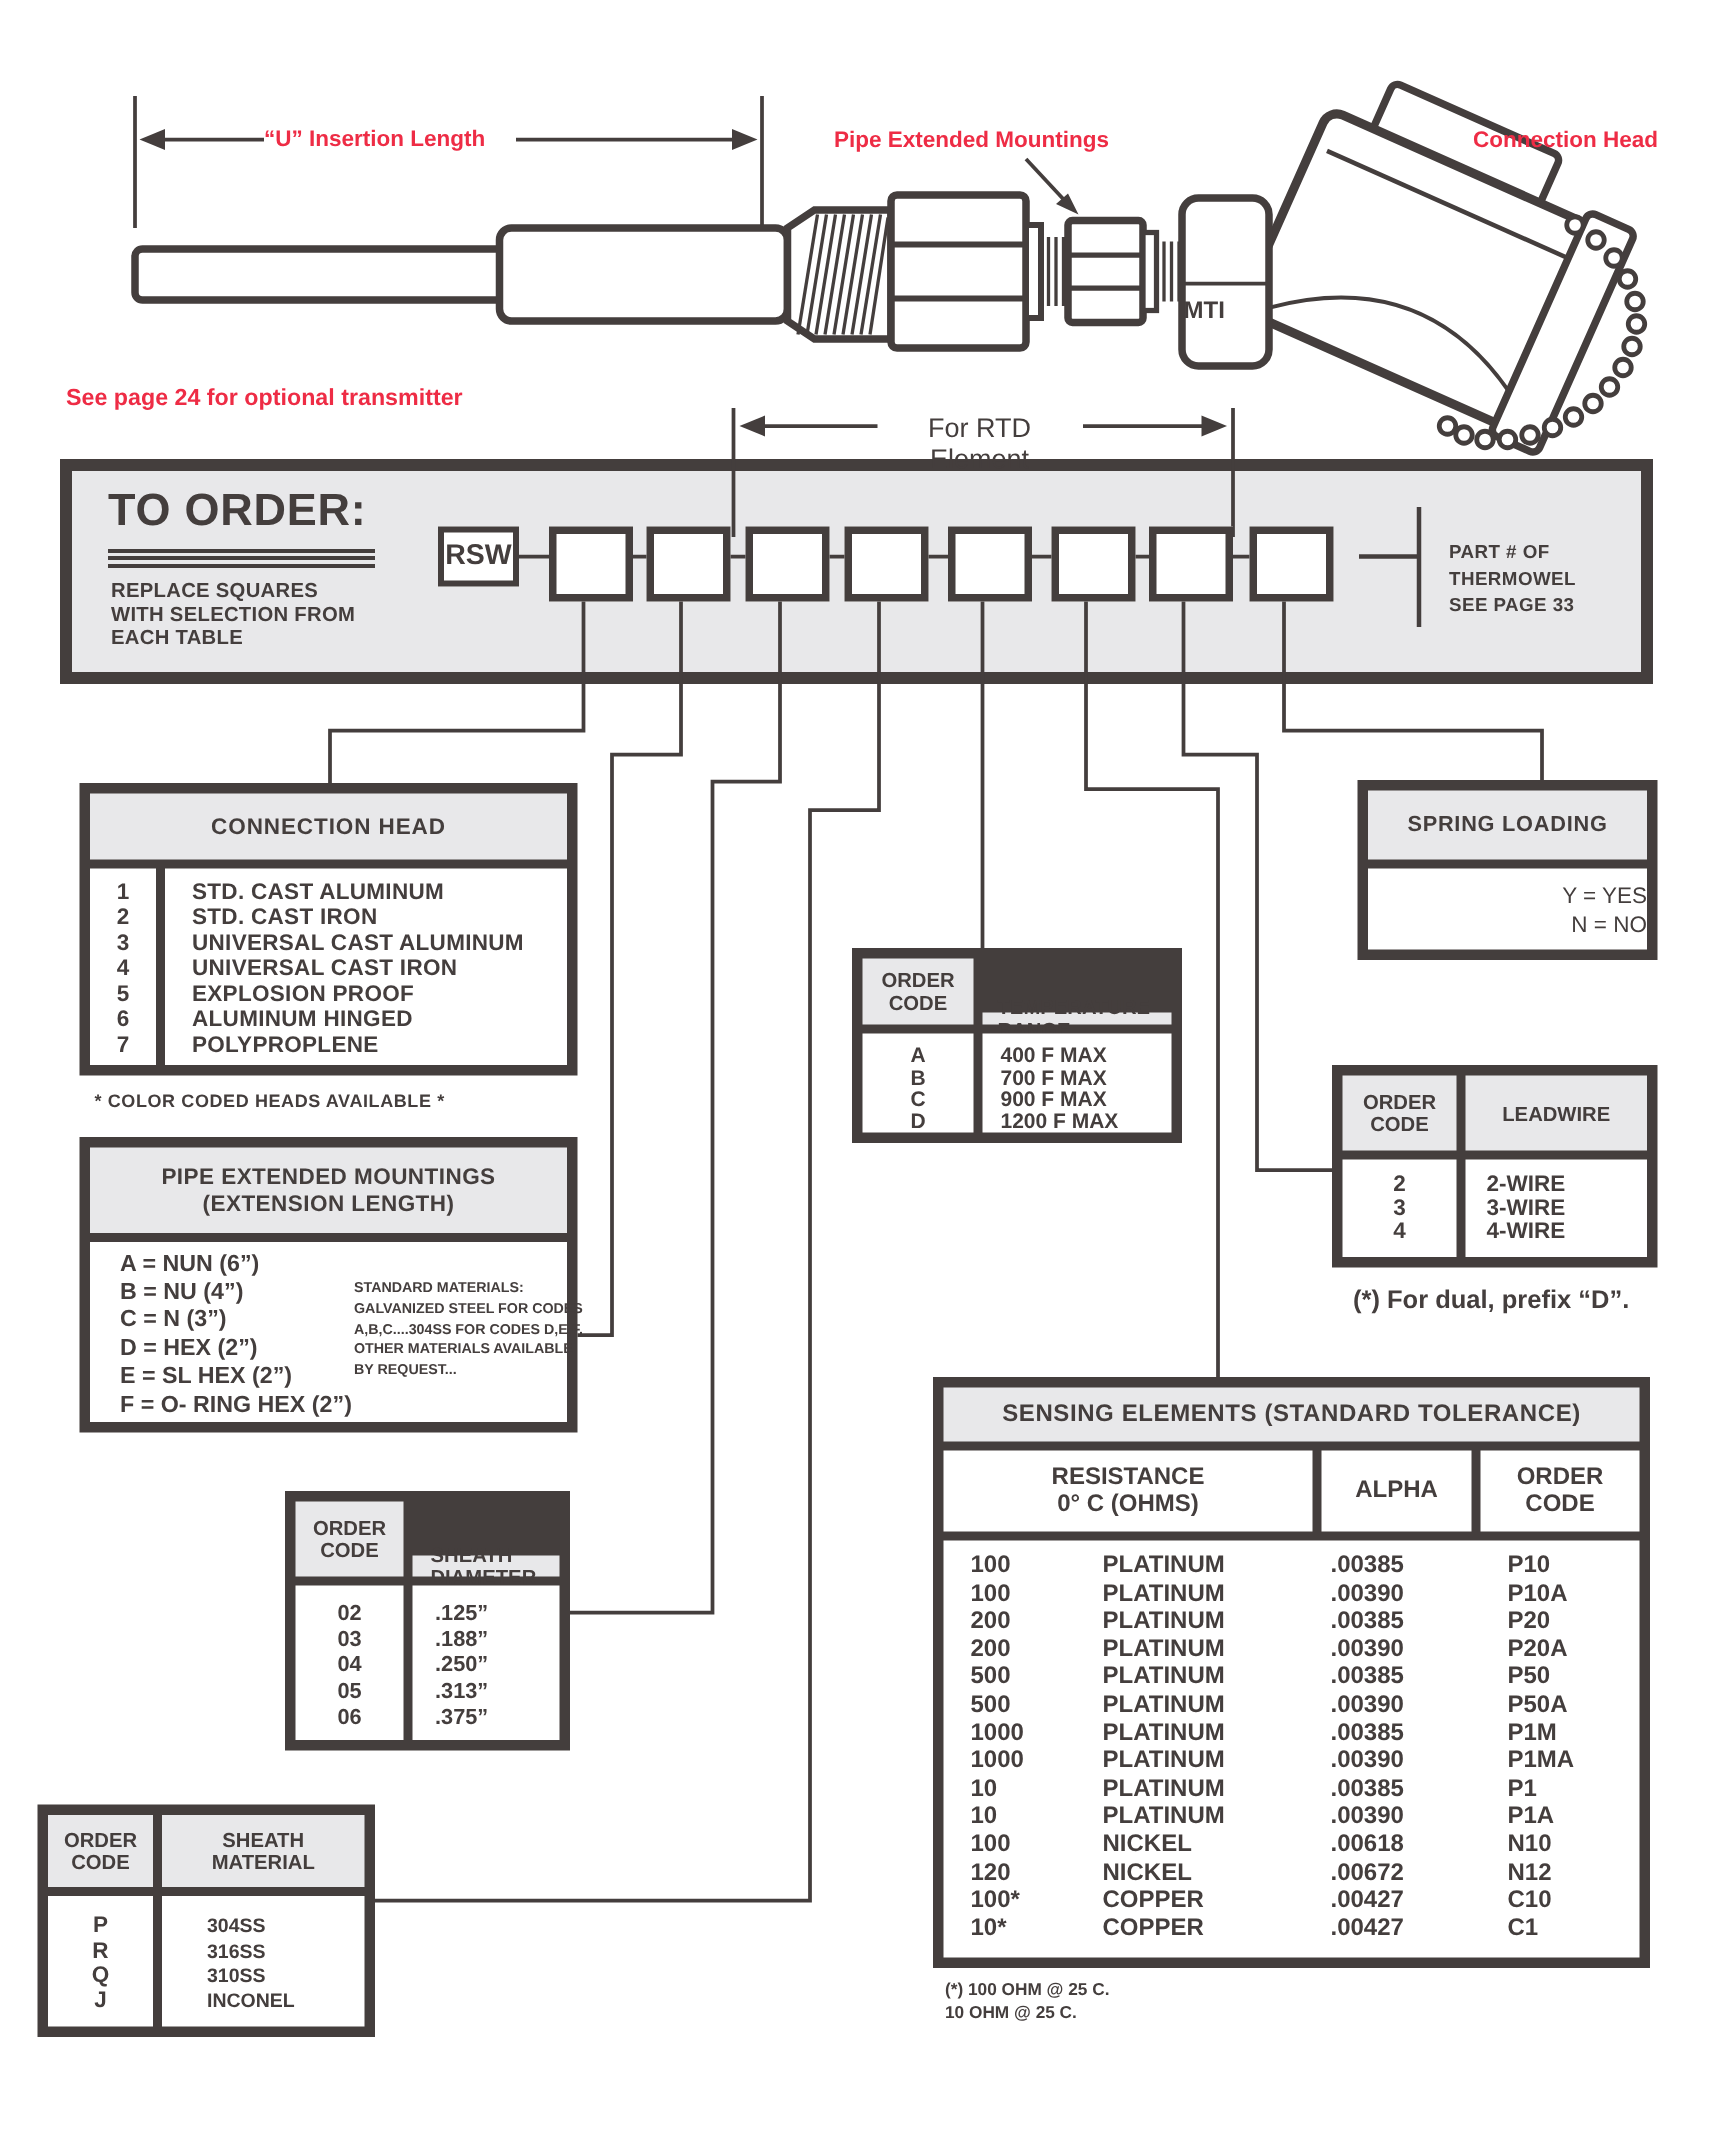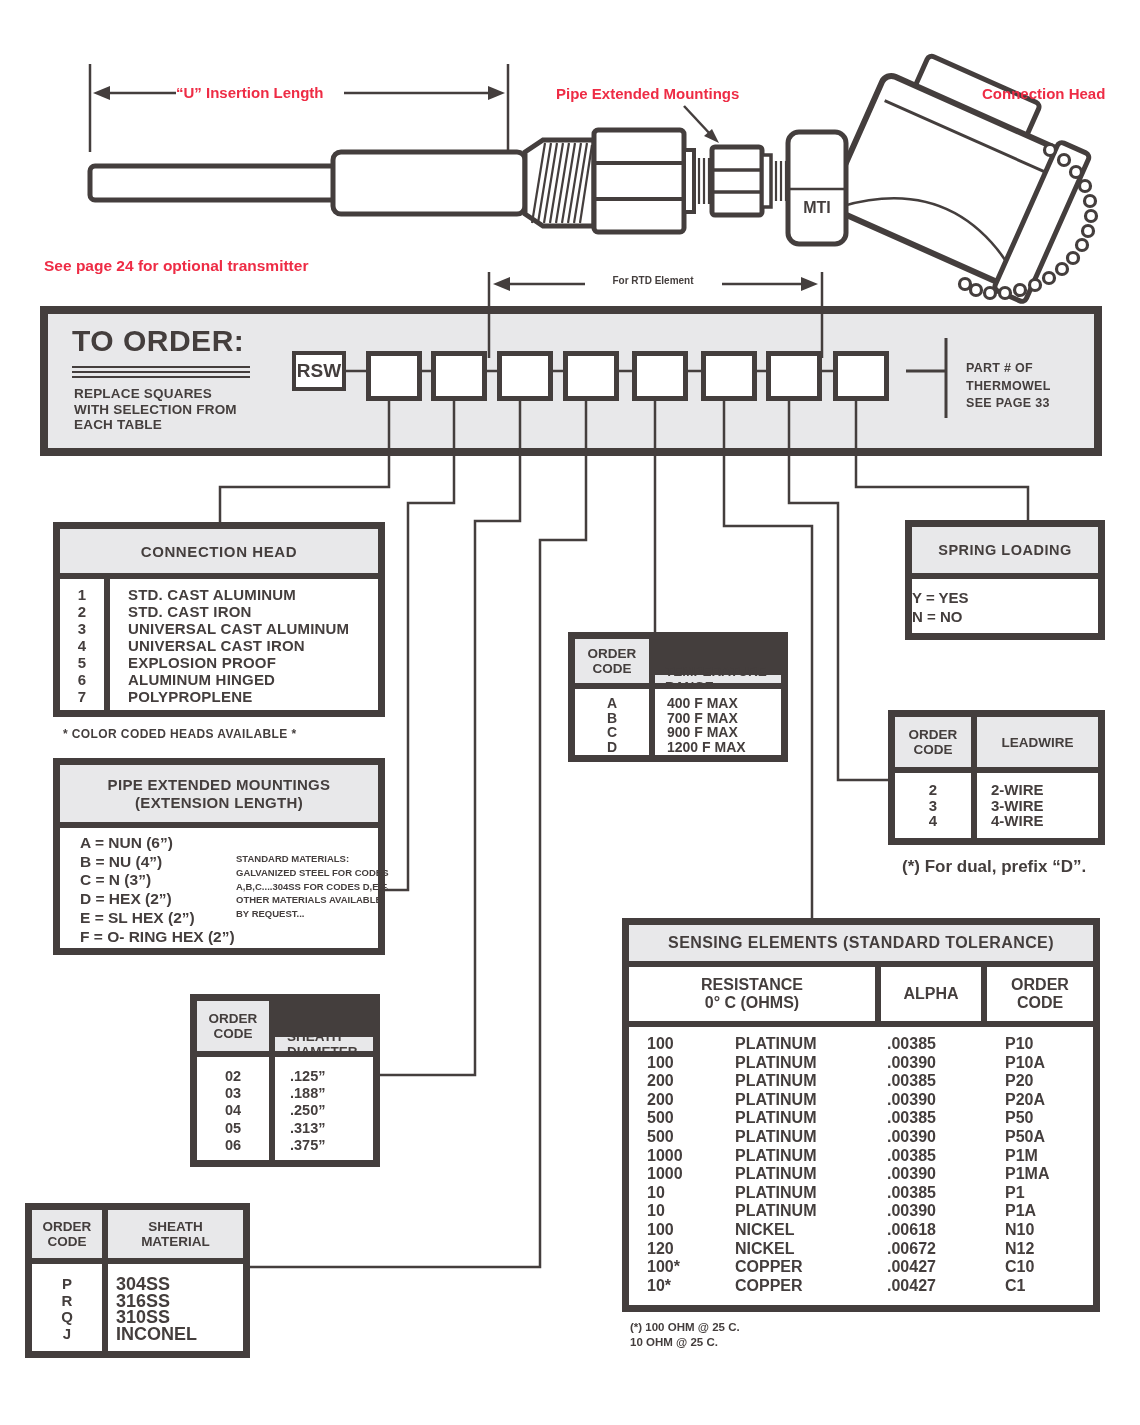--- a/index.html
+++ b/index.html
@@ -17,22 +17,22 @@
   #rsw-box{left:292px;top:351px;width:54px;height:40px;border:4px solid var(--dark);background:#fff;
            display:flex;align-items:center;justify-content:center;font-size:19px;font-weight:bold;}
   .sq{position:absolute;top:351px;width:46px;height:40px;border:5px solid var(--dark);background:#fff;z-index:3;}
   #part-note{left:966px;top:360px;font-size:12.5px;font-weight:bold;line-height:17.5px;letter-spacing:.3px;}
   
   .red{color:var(--red);font-weight:bold;}
   #u-label{left:176px;top:84px;width:168px;text-align:left;font-size:15px;}
   #pipe-label{left:556px;top:85px;font-size:15px;}
   #head-label{left:982px;top:85px;font-size:15px;}
   #page24{left:44px;top:257px;font-size:15.5px;}
-  #rtd-label{left:588px;top:275px;width:130px;text-align:center;font-size:10px;font-weight:bold;}
-  #mti-label{left:789px;top:199px;width:56px;text-align:center;font-size:16px;font-weight:bold;}
+  #rtd-label{left:588px;top:275px;width:130px;text-align:center;font-size:18px;font-weight:normal;}
+  #mti-label{left:789px;top:199px;width:56px;font-size:16px;font-weight:bold;}
   
   .tbl{position:absolute;z-index:3;background:var(--dark);display:grid;gap:6px;padding:7px;box-sizing:border-box;}
   .cell{background:#fff;box-sizing:border-box;}
   .gray{background:var(--fill);}
   .hdr{display:flex;flex-direction:column;justify-content:center;align-items:center;
        text-align:center;font-weight:bold;}
   .hdr.left{align-items:flex-start;text-align:left;margin-top:36px;}
   .span2{grid-column:1/3;}
   .span3{grid-column:1/4;}
   .ln{white-space:pre;}
@@ -46,35 +46,35 @@
   #t-pipe .body{position:relative;}
   #t-pipe .opts{padding:6px 0 0 20px;font-size:15.5px;font-weight:bold;line-height:18.7px;}
   #t-pipe .note{position:absolute;left:176px;top:24px;width:142px;font-size:9.5px;font-weight:bold;line-height:13.8px;}
   #t-temp{left:568px;top:632px;width:220px;height:130px;grid-template-columns:74px 1fr;grid-template-rows:44px 1fr;}
   #t-temp .hdr{font-size:13.5px;line-height:15px;}
   #t-temp .hdr.left{padding-left:10px;}
   #t-temp .codes{padding-top:7px;text-align:center;font-size:14px;font-weight:bold;line-height:14.5px;}
   #t-temp .vals{padding:7px 0 0 12px;font-size:14px;font-weight:bold;line-height:14.5px;}
   #t-spring{left:905px;top:520px;width:200px;height:120px;grid-template-columns:1fr;grid-template-rows:46px 1fr;}
   #t-spring .hdr{font-size:14.5px;letter-spacing:.5px;}
-  #t-spring .body{padding-top:9px;text-align:left;font-size:15px;font-weight:bold;line-height:19px;}
+  #t-spring .body{padding-top:9px;text-align:right;font-size:15px;font-weight:normal;line-height:19px;}
   #t-lead{left:888px;top:710px;width:217px;height:135px;grid-template-columns:76px 1fr;grid-template-rows:50px 1fr;}
   #t-lead .hdr{font-size:13.5px;line-height:15px;}
   #t-lead .codes{padding-top:9px;text-align:center;font-size:15px;font-weight:bold;line-height:15.5px;}
   #t-lead .vals{padding:9px 0 0 14px;font-size:15px;font-weight:bold;line-height:15.5px;}
   #fn-lead{left:902px;top:857px;font-size:17px;font-weight:bold;}
   #t-sdia{left:190px;top:994px;width:190px;height:173px;grid-template-columns:72px 1fr;grid-template-rows:50px 1fr;}
   #t-sdia .hdr{font-size:13.5px;line-height:15px;}
   #t-sdia .hdr.left{padding-left:12px;}
   #t-sdia .codes{padding-top:11px;text-align:center;font-size:14.5px;font-weight:bold;line-height:17.2px;}
   #t-sdia .vals{padding:11px 0 0 15px;font-size:14.5px;font-weight:bold;line-height:17.2px;}
   #t-smat{left:25px;top:1203px;width:225px;height:155px;grid-template-columns:70px 1fr;grid-template-rows:48px 1fr;}
   #t-smat .hdr{font-size:13.5px;line-height:15px;}
   #t-smat .codes{padding-top:12px;text-align:center;font-size:15px;font-weight:bold;line-height:16.5px;}
-  #t-smat .vals{padding:12px 0 0 8px;font-size:18px;font-weight:bold;line-height:16.5px;}
+  #t-smat .vals{padding:12px 0 0 30px;font-size:13px;font-weight:bold;line-height:16.5px;}
   #t-sens{left:622px;top:918px;width:478px;height:394px;grid-template-columns:246px 100px 1fr;grid-template-rows:36px 54px 1fr;}
   #t-sens .title{font-size:14px;letter-spacing:.4px;}
   #t-sens .hdr{font-size:16px;line-height:18px;}
   #t-sens .body{padding-top:8px;}
   .sens-row{display:grid;grid-template-columns:88px 152px 118px 1fr;padding-left:18px;
             font-size:16px;font-weight:bold;line-height:18.6px;}
   #fn-sens{left:630px;top:1320px;font-size:11.5px;font-weight:bold;line-height:14.5px;}
   #art{position:absolute;left:0;top:0;z-index:2;pointer-events:none;}
 </style>
 </head>

